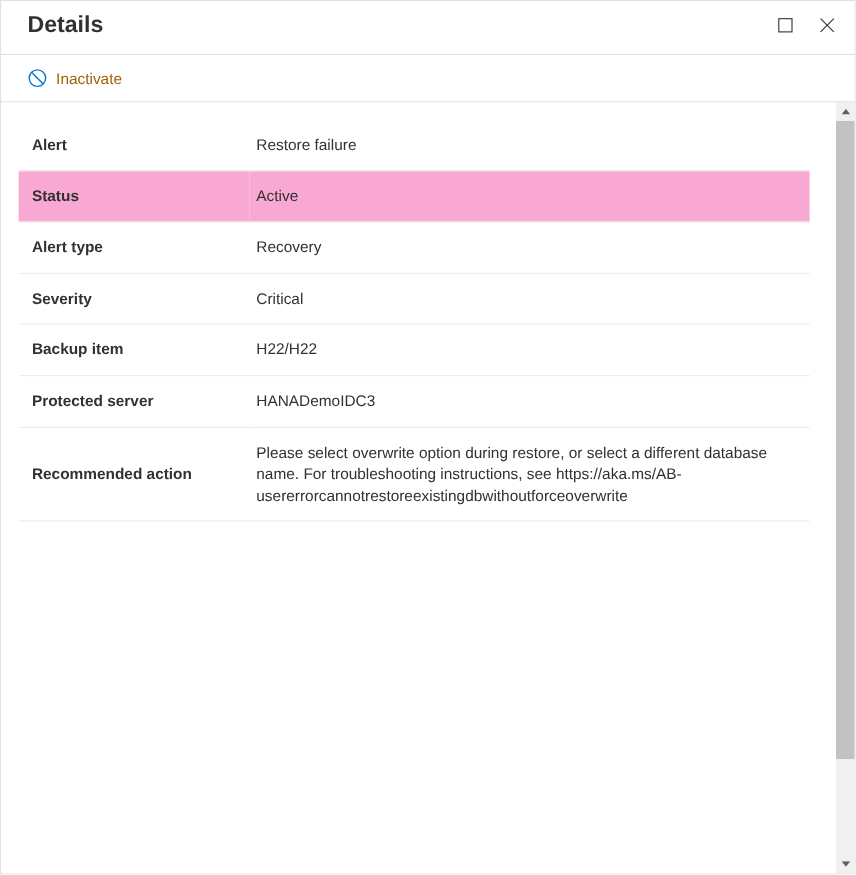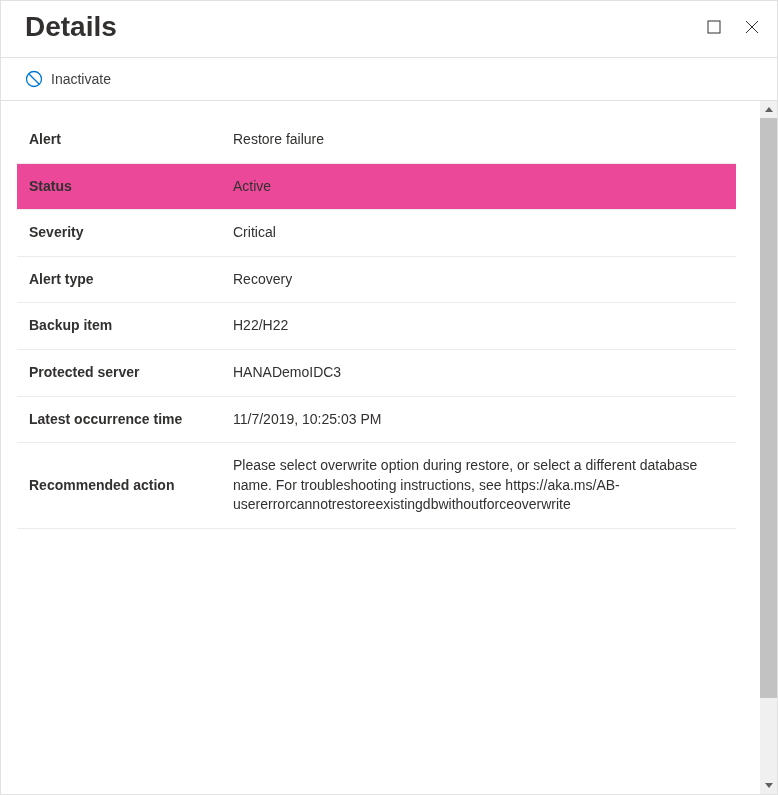--- a/index.html
+++ b/index.html
@@ -22,21 +22,21 @@
       flex-direction: column;
       border: 1px solid #e1e1e1;
     }
     .titlebar {
       display: flex;
       align-items: center;
       padding: 10px 16px 14px 24px;
       border-bottom: 1px solid #e1e1e1;
     }
     .title {
-      font-size: 28px;
+      font-size: 21px;
       font-weight: 600;
       flex: 1;
       color: #323130;
     }
     .window-controls {
       display: flex;
       gap: 20px;
       align-items: center;
     }
     .window-btn {
@@ -53,42 +53,42 @@
       padding: 12px 24px;
       border-bottom: 1px solid #e1e1e1;
       gap: 8px;
     }
     .toolbar-btn {
       display: flex;
       align-items: center;
       gap: 8px;
       cursor: pointer;
       font-size: 14px;
-      color: #404040;
+      color: #a16207;
     }
     .inactivate-icon {
       color: #0078d4;
       display: flex;
       align-items: center;
     }
     .content {
       flex: 1;
       overflow-y: auto;
       position: relative;
     }
     .details-table {
       width: 100%;
       border-collapse: collapse;
       table-layout: fixed;
     }
     .details-table tr {
       border-bottom: 1px solid #edebe9;
     }
     .details-table tr.highlighted {
-      background: #ec4899;
+      background: #f9a8d4;
     }
     .details-table td {
       padding: 13px 6px;
       vertical-align: middle;
       font-size: 14px;
       line-height: 1.4;
     }
     .details-table td.label {
       font-weight: 600;
       width: 210px;
@@ -178,38 +178,34 @@
           <tbody id="details-tbody">
               <tr>
                 <td class="label">Alert</td>
                 <td class="value">Restore failure</td>
               </tr>
               <tr class="highlighted">
                 <td class="label">Status</td>
                 <td class="value">Active</td>
               </tr>
               <tr>
+                <td class="label">Alert type</td>
+                <td class="value">Recovery</td>
+              </tr>
+              <tr>
                 <td class="label">Severity</td>
                 <td class="value">Critical</td>
               </tr>
               <tr>
-                <td class="label">Alert type</td>
-                <td class="value">Recovery</td>
-              </tr>
-              <tr>
                 <td class="label">Backup item</td>
                 <td class="value">H22/H22</td>
               </tr>
               <tr>
                 <td class="label">Protected server</td>
                 <td class="value">HANADemoIDC3</td>
-              </tr>
-              <tr>
-                <td class="label">Latest occurrence time</td>
-                <td class="value">11/7/2019, 10:25:03 PM</td>
               </tr>
               <tr>
                 <td class="label">Recommended action</td>
                 <td class="value">Please select overwrite option during restore, or select a different database name. For troubleshooting instructions, see https://aka.ms/AB-usererrorcannotrestoreexistingdbwithoutforceoverwrite</td>
               </tr>
             </tbody>
         </table>
       </div>
     </div>
     <div class="scrollbar-track">

